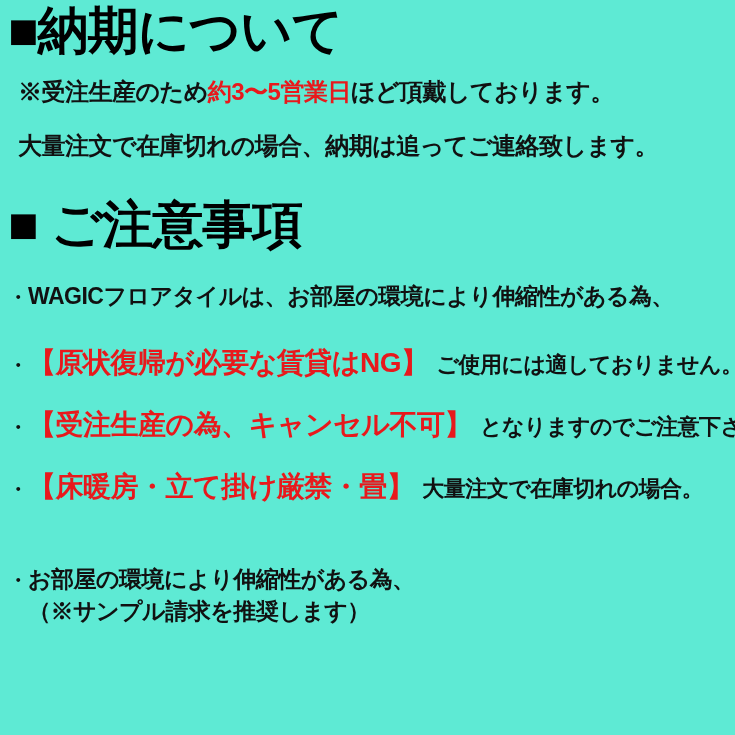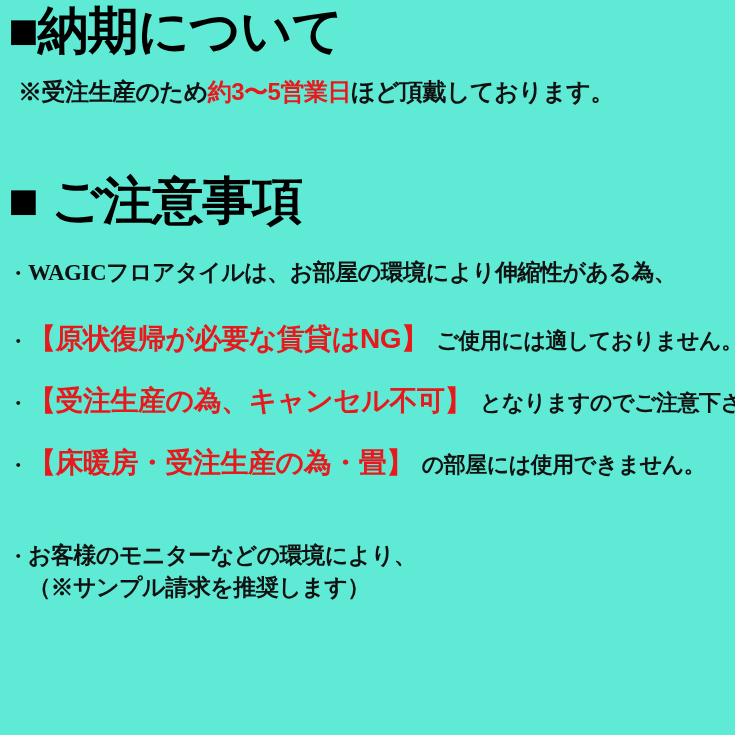--- a/index.html
+++ b/index.html
@@ -17,41 +17,41 @@
   }
   .heading {
     margin:0;
     font-size:51px;
     line-height:58px;
     font-weight:900;
     letter-spacing:-1px;
     color:#000000;
     white-space:nowrap;
   }
-  .heading.caution { margin-top:58px; }
+  .heading.caution { margin-top:28px; }
   .para-group { margin-top:10px; }
   .para {
     margin:10px;
     font-size:24px;
     line-height:44px;
     font-weight:bold;
     white-space:nowrap;
   }
   .red { color:#e8191c; }
   .bullet {
     display:flex;
     align-items:baseline;
   }
   .bullet .marker {
     flex:0 0 20px;
     font-size:20px;
     font-weight:bold;
   }
   .bullet-multi-1 { margin-top:26px; }
-  .bullet-multi-1 .lines div { font-size:23px; line-height:33px; white-space:nowrap;font-family:Liberation Serif, serif; }
+  .bullet-multi-1 .lines div { font-size:23px; line-height:33px; white-space:nowrap; }
   .bullet-inline { line-height:44px; white-space:nowrap; }
   .bullet-inline.b2 { margin-top:28px; }
   .bullet-inline.b3 { margin-top:14px; }
   .bullet-inline.b4 { margin-top:14px; }
   .bullet-inline .red-big {
     font-size:28px;
     font-weight:900;
     color:#e8191c;
     margin-right:8px;
   }
@@ -61,20 +61,21 @@
 </style>
 </head>
 <body>
 
 <div class="page">
 
   <h1 class="heading">■納期について</h1>
 
   <div class="para-group">
     <p class="para"><span>※受注生産のため</span><span class="red">約3〜5営業日</span><span>ほど頂戴しております。</span></p>
+    <p class="para">大量注文で在庫切れの場合、納期は追ってご連絡致します。</p>
   </div>
 
   <h1 class="heading caution">■ ご注意事項</h1>
 
   <div class="bullet bullet-multi-1">
     <span class="marker">・</span>
     <div class="lines">
       <div>WAGICフロアタイルは、お部屋の環境により伸縮性がある為、</div>
     </div>
   </div>
@@ -84,24 +85,24 @@
     <div><span class="red-big">【原状復帰が必要な賃貸はNG】</span><span class="rest">ご使用には適しておりません。</span></div>
   </div>
 
   <div class="bullet bullet-inline b3">
     <span class="marker">・</span>
     <div><span class="red-big">【受注生産の為、キャンセル不可】</span><span class="rest">となりますのでご注意下さい。</span></div>
   </div>
 
   <div class="bullet bullet-inline b4">
     <span class="marker">・</span>
-    <div><span class="red-big">【床暖房・受注生産の為・畳】</span><span class="rest">の部屋には使用できません。</span></div>
+    <div><span class="red-big">【床暖房・立て掛け厳禁・畳】</span><span class="rest">大量注文で在庫切れの場合。</span></div>
   </div>
 
   <div class="bullet bullet-multi-2">
     <span class="marker">・</span>
     <div class="lines">
-      <div>お客様のモニターなどの環境により、</div>
+      <div>お部屋の環境により伸縮性がある為、</div>
       <div>（※サンプル請求を推奨します）</div>
     </div>
   </div>
 
 </div>
 
 </body></html>

